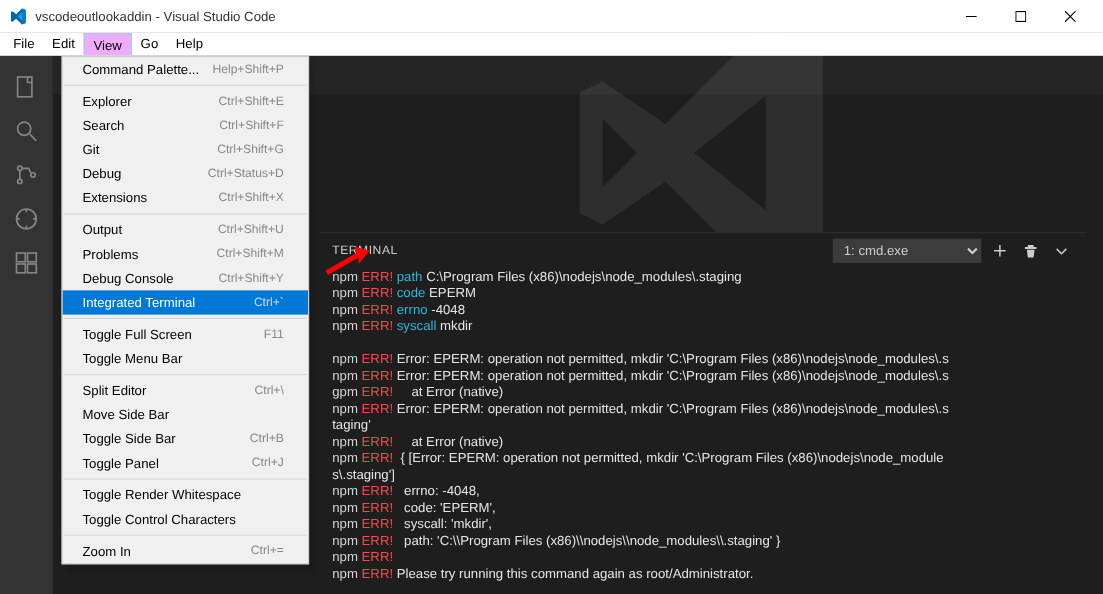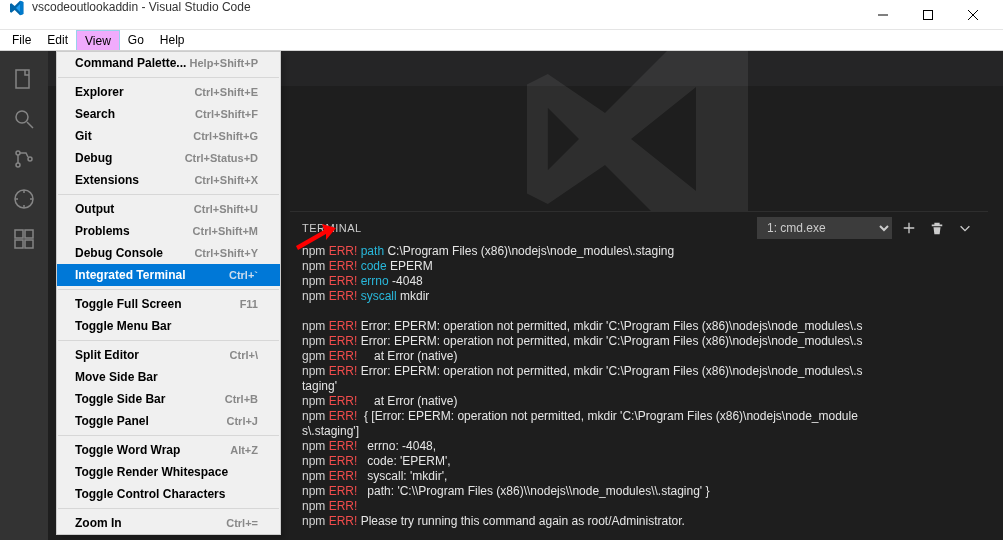--- a/index.html
+++ b/index.html
@@ -1,18 +1,18 @@
 <!DOCTYPE html>
 <html><head>
 <meta charset="utf-8">
 <style>
 * { margin: 0; padding: 0; box-sizing: border-box; font-family: "Segoe UI", Tahoma, sans-serif; }
 body { width: 1003px; height: 540px; background: #fff; overflow: hidden; position: relative; }
 
-.titlebar { height: 30px; background: #fff; display: flex; padding: 0 8px; border-bottom: 1px solid #e5e5e5; }
+.titlebar { height: 30px; background: #fff; display: flex; align-items: center; padding: 0 8px; border-bottom: 1px solid #e5e5e5; }
 .titlebar .icon { width: 16px; height: 16px; margin-right: 8px; }
 .titlebar .title { font-size: 12px; color: #333; flex: 1; }
 .win-controls { display: flex; }
 .win-btn { width: 45px; height: 29px; display: flex; align-items: center; justify-content: center; cursor: pointer; }
 .win-btn svg { width: 10px; height: 10px; }
 
 .menubar { height: 21px; background: #fff; display: flex; align-items: stretch; font-size: 12px; padding-left: 4px; border-bottom: 1px solid #d4d4d4; }
 .menubar-item { padding: 0 8px; display: flex; align-items: center; cursor: pointer; }
 .menubar-item.active { background: #f0abfc; border: 1px solid #99d1ed; border-bottom: none; }
 
@@ -33,21 +33,21 @@
 .terminal-select { background: #3c3c3c; border: none; color: #ccc; font-size: 12px; height: 22px; width: 135px; padding: 0 6px; }
 .panel-icon { width: 22px; height: 22px; color: #ccc; display: flex; align-items: center; justify-content: center; cursor: pointer; margin-left: 6px; }
 
 .terminal-body { padding: 0 12px; font-family: Consolas, monospace; font-size: 12px; line-height: 15px; color: #cccccc; white-space: pre; overflow: hidden; }
 .t-npm { color: #d4d4d4; }
 .t-err { color: #f14c4c; }
 .t-cyan { color: #29b8db; }
 .t-white { color: #e5e5e5; }
 
 .dropdown { position: absolute; top: 51px; left: 56px; width: 225px; background: #f0f0f0; border: 1px solid #ccc; box-shadow: 4px 4px 4px rgba(0,0,0,0.15); font-size: 12px; z-index: 100; }
-.dd-item { height: 22px; display: flex; align-items: center; padding: 0 22px 0 18px; cursor: pointer; font-weight: bold; }
+.dd-item { height: 22px; display: flex; align-items: center; padding: 0 22px 0 18px; cursor: pointer; }
 .dd-item.highlighted { background: #0078d7; color: #fff; }
 .dd-label { flex: 1; }
 .dd-shortcut { color: #888; font-size: 11px; }
 .dd-item.highlighted .dd-shortcut { color: #cde; margin-left: 28px; }
 .dd-sep { height: 1px; background: #d7d7d7; margin: 3px 1px; }
 
 .arrow { position: absolute; top: 224px; left: 296px; z-index: 50; }
 </style>
 </head>
 <body>
@@ -224,24 +224,20 @@
     <div class="dd-item">
       <span class="dd-label">Toggle Side Bar</span>
       <span class="dd-shortcut">Ctrl+B</span>
     </div>
     <div class="dd-item">
       <span class="dd-label">Toggle Panel</span>
       <span class="dd-shortcut">Ctrl+J</span>
     </div>
     <div class="dd-sep"></div>
     <div class="dd-item">
-      <span class="dd-label">Toggle Word Wrap</span>
-      <span class="dd-shortcut">Alt+Z</span>
-    </div>
-    <div class="dd-item">
       <span class="dd-label">Toggle Render Whitespace</span>
       <span class="dd-shortcut"></span>
     </div>
     <div class="dd-item">
       <span class="dd-label">Toggle Control Characters</span>
       <span class="dd-shortcut"></span>
     </div>
     <div class="dd-sep"></div>
     <div class="dd-item">
       <span class="dd-label">Zoom In</span>

